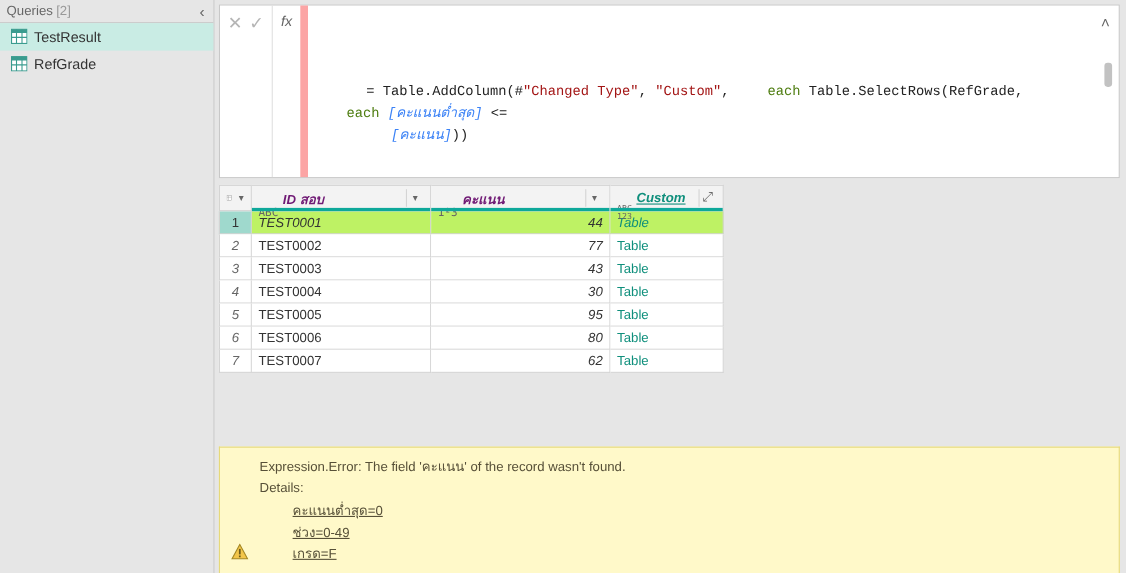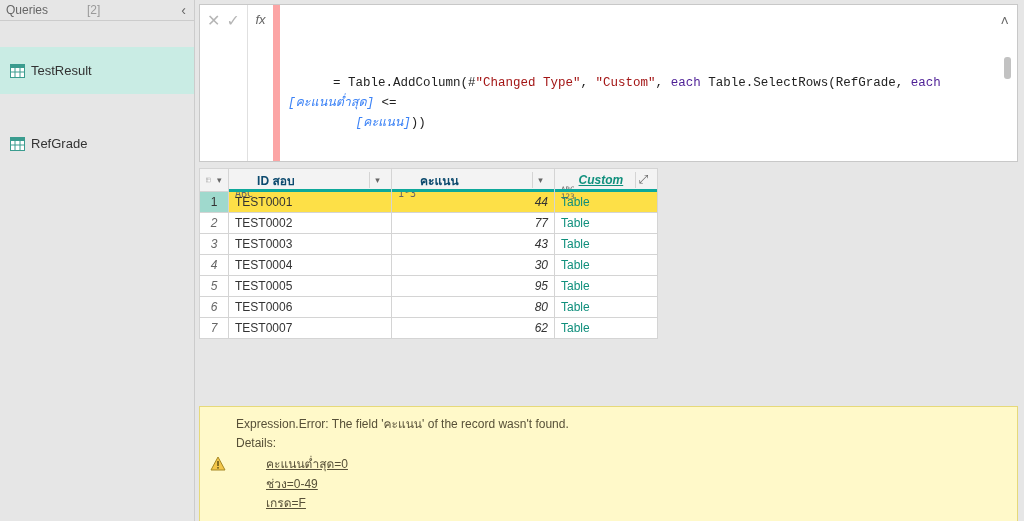--- a/index.html
+++ b/index.html
@@ -21,37 +21,35 @@
     padding: 2px 0;
     flex-shrink: 0;
   }
   .sidebar-header {
     display: flex;
     align-items: center;
     padding: 0 6px 2px 6px;
     border-bottom: 1px solid #ccc;
     color: #666;
     font-size: 12px;
-    gap: 36px;
   }
   .sidebar-header .count { color: #999; margin-left: 3px; }
   .sidebar-header .cls {
     margin-left: auto;
     font-size: 14px;
     color: #666;
     cursor: pointer;
     padding: 0 2px;
   }
   .qitem {
     display: flex;
-    align-items: center;
-    padding: 16px 10px;
+    align-items: flex-start;
+    padding: 5px 10px;
     gap: 6px;
     cursor: pointer;
-    margin-top: 26px;
   }
   .qitem.active { background: #c9ece4; }
   .table-icon {
     width: 15px; height: 14px;
     display: inline-flex;
     flex-shrink: 0;
   }
   .qlabel { color: #333; font-size: 13px; }
 
   .main {
@@ -111,21 +109,21 @@
     cursor: pointer;
   }
   .fb-scroll {
     position: absolute;
     right: 6px;
     top: 52px;
     width: 7px; height: 22px;
     background: #c2c2c2;
     border-radius: 3px;
   }
-  .tok-key { color: #4c1d95; }
+  .tok-key { color: #4d7c0f; margin-left: 27px; }
   .tok-str { color: #a31515; }
   .tok-col { color: #3b82f6; font-style: italic; }
 
   .grid-wrap { padding: 0; }
   .grid {
     display: inline-block;
     background: #fff;
     font-size: 12px;
   }
   .grow { display: flex; }
@@ -170,44 +168,44 @@
     line-height: 14px;
   }
   .type-icon {
     font-size: 10px;
     color: #666;
     font-family: Consolas, monospace;
     white-space: nowrap;
     margin-top: 26px;
   }
   .abc123 { font-size: 7.5px; line-height: 7px; display:inline-block; }
-  .gh-label { font-weight: 600; color: #0c4a6e; }
+  .gh-label { font-weight: 600; color: #701a75; font-style: italic; }
   .gh-label.custom { color: #0f8f7c; font-style: italic; font-weight: 600; text-decoration: underline; }
   .hdr-underline-id::after, .hdr-underline-score::after, .hdr-underline-cust::after {
     content: "";
     position: absolute;
     left: 0; right: 0; bottom: -1px;
     height: 3px;
     background: #0ea89a;
   }
   .gc.val-num { justify-content: flex-end; font-style: italic; color: #333; }
   .gc.val-link { color: #0f8f7c; cursor: pointer; }
-  .gc.sel { background: #fde047; }
+  .gc.sel { background: #bef264; font-style: italic; }
   .gc.first.sel { background: #9fd9cd; color:#333; font-style: normal; }
 
   .error-pane {
     margin-top: auto;
     margin-bottom: 0;
     background: #fff9c9;
     border: 1px solid #e6d97a;
     border-bottom: none;
     padding: 8px 10px 8px 10px;
     display: flex;
     gap: 10px;
-    align-items: center;
+    align-items: flex-end;
     font-size: 12px;
     color: #575038;
   }
   .warn-icon { flex-shrink: 0; margin-top: 2px; }
   .err-body { line-height: 1.6; }
   .err-details { padding-left: 30px; margin-top: 2px; text-decoration: underline; }
 </style>
 </head>
 <body>
 

